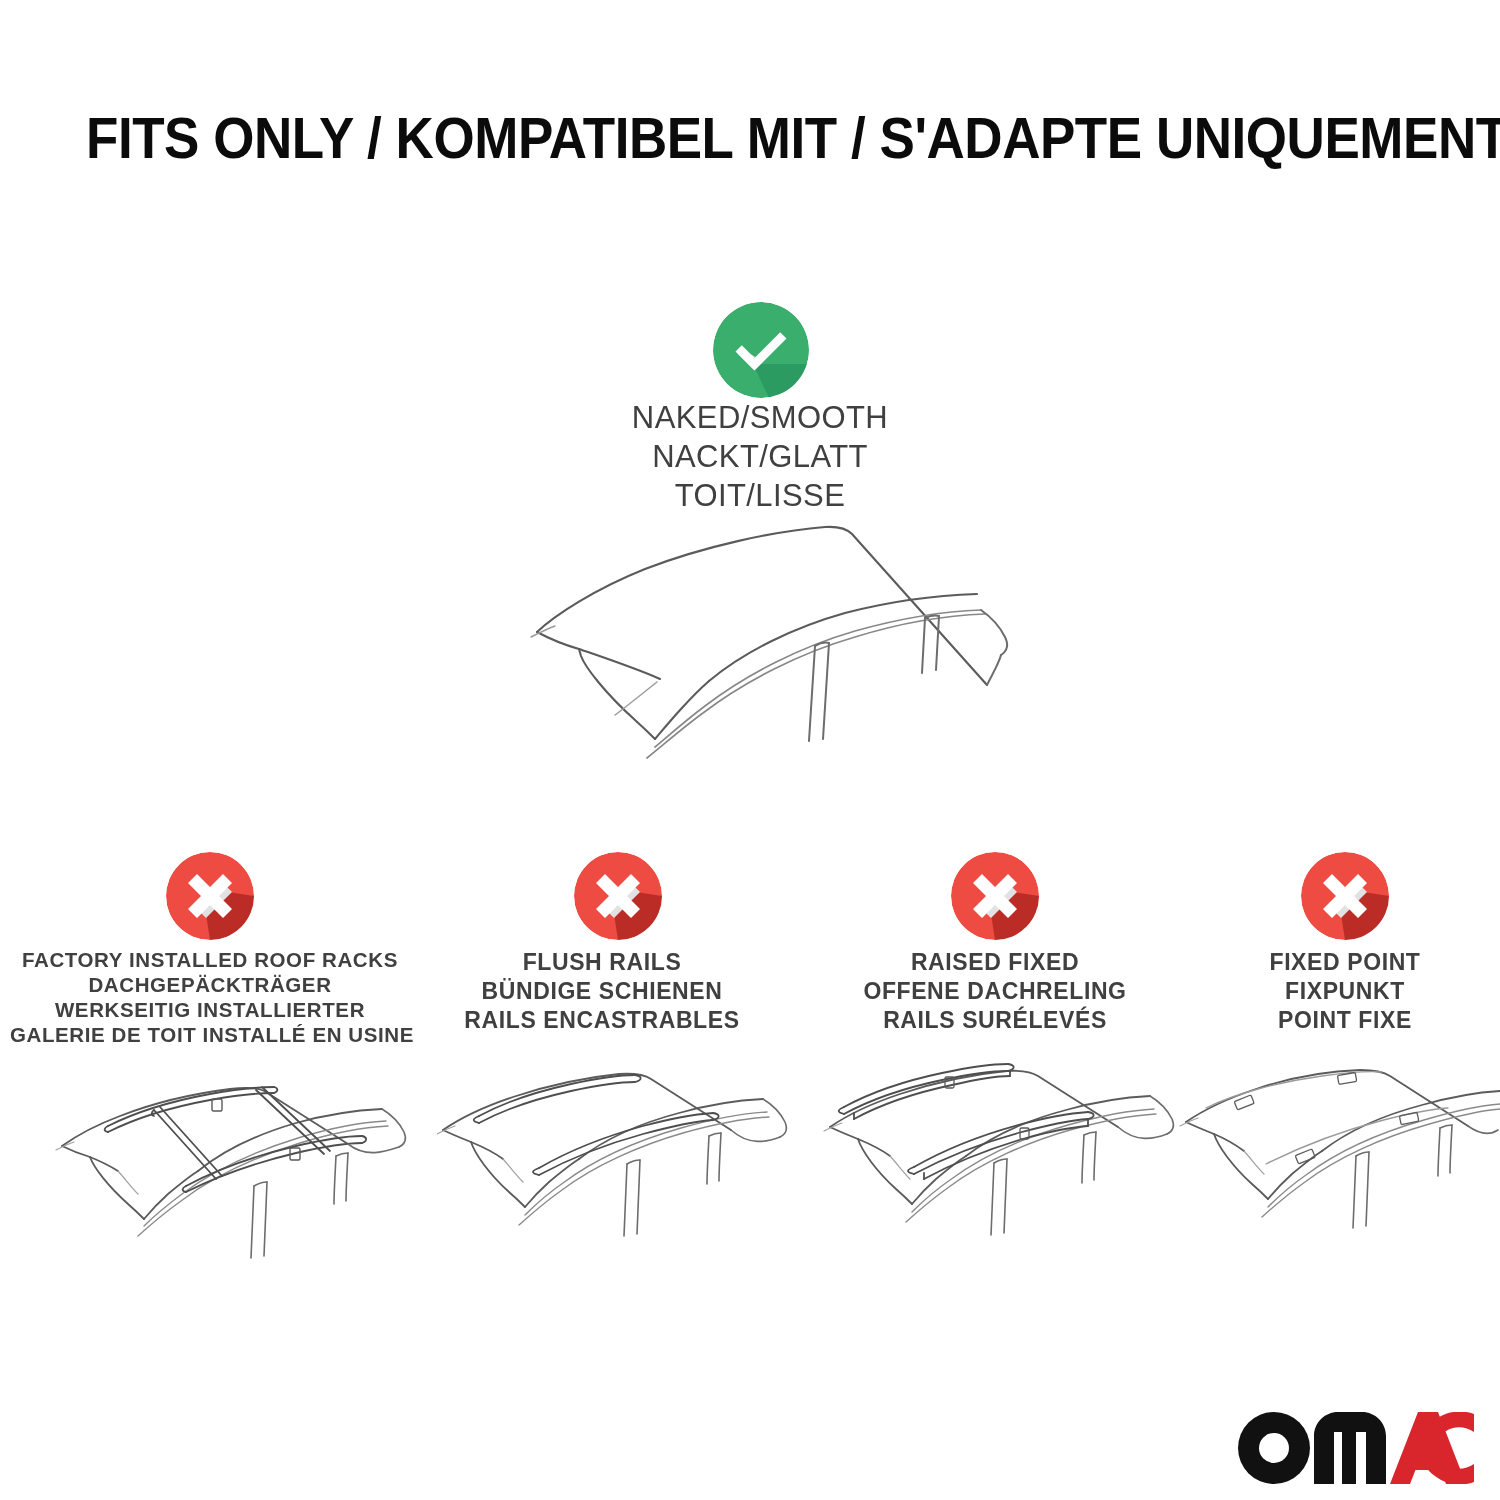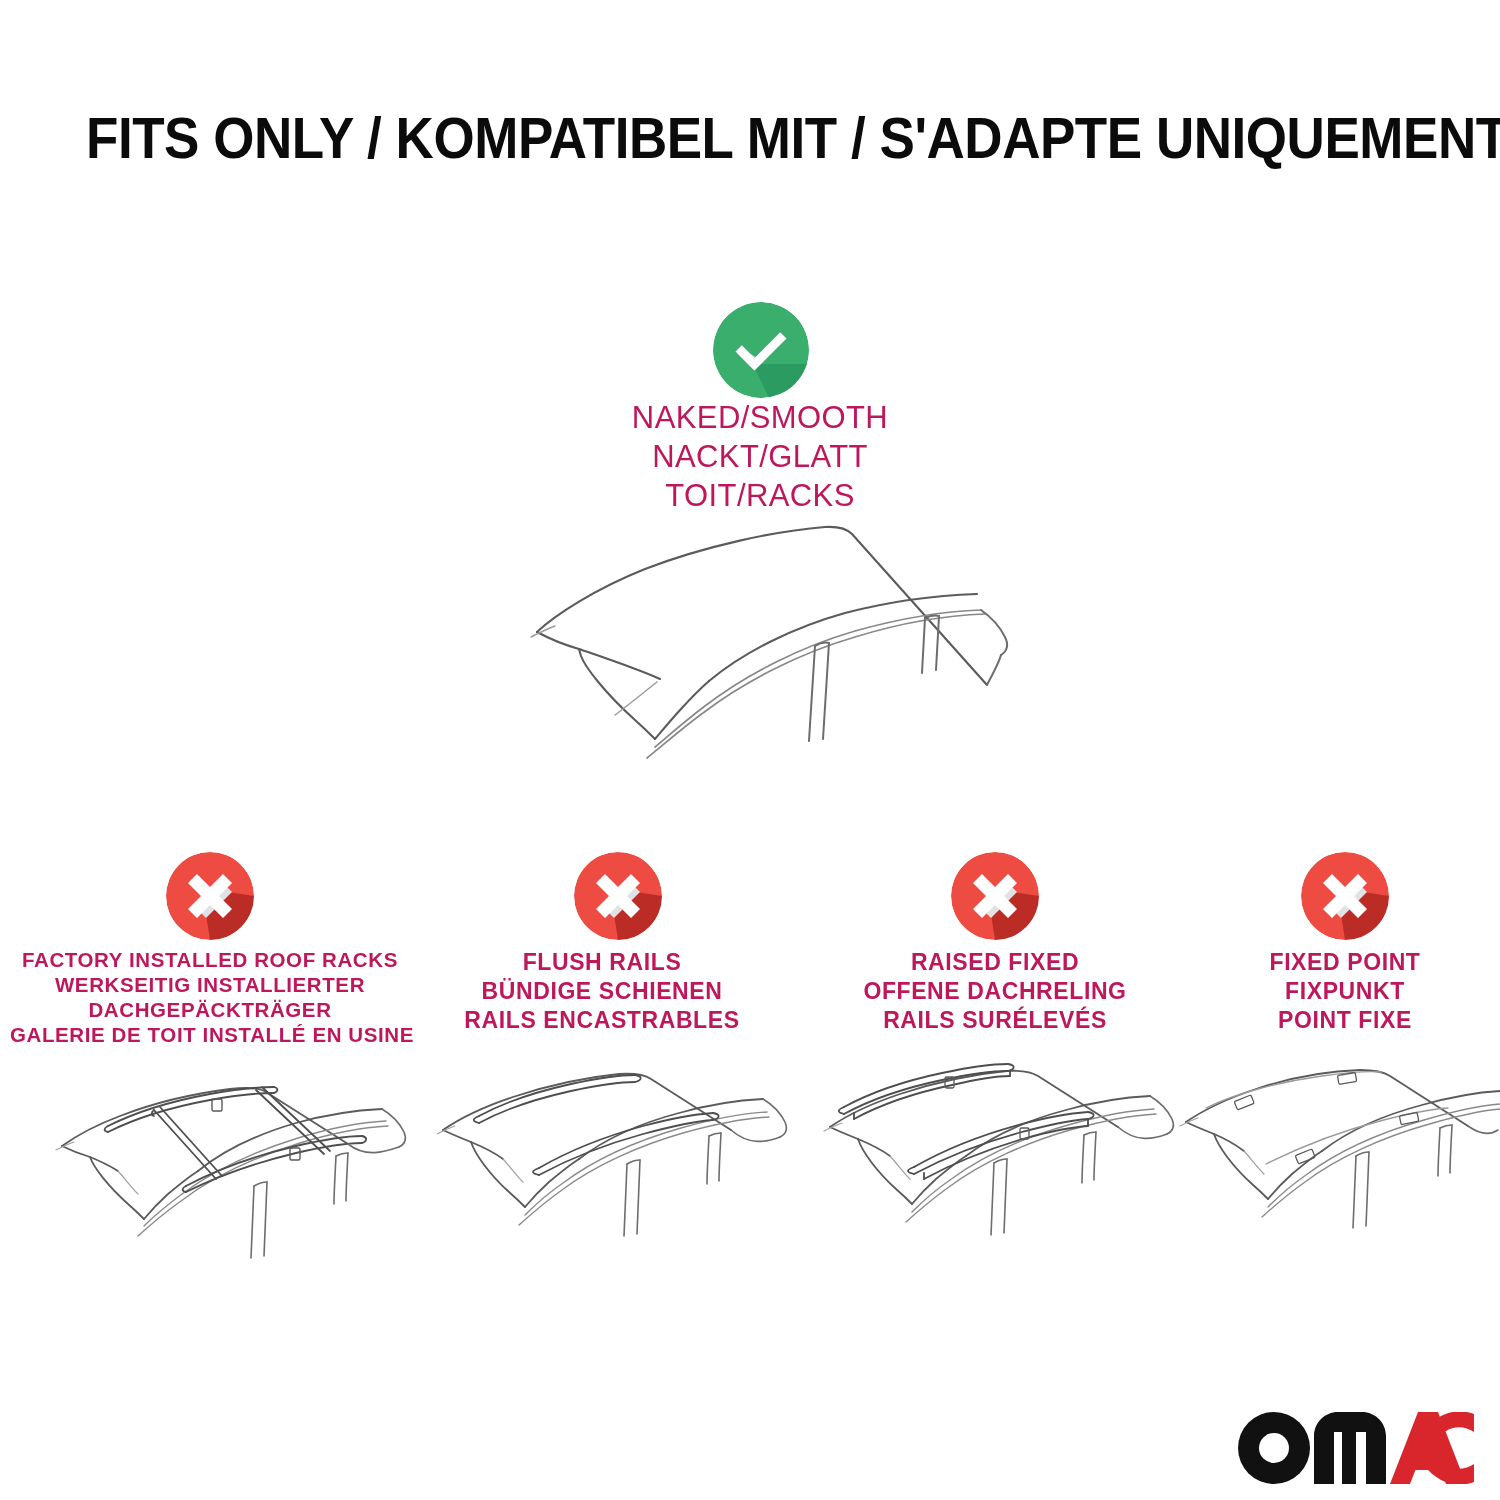--- a/index.html
+++ b/index.html
@@ -38,21 +38,21 @@
     position: absolute;
     border-radius: 50%;
     overflow: hidden;
   }
   .badge svg { position: absolute; left: 0; top: 0; }
 
   
   .caption {
     position: absolute;
     text-align: center;
-    color: #be185d;
+    color: #404040;
     font-weight: 400;
     letter-spacing: 0.6px;
   }
   .caption div { white-space: nowrap; }
 
   #ok-caption {
     left: 500px;
     top: 398px;
     width: 520px;
     font-size: 31px;
@@ -94,21 +94,21 @@
       <circle cx="48" cy="48" r="48" fill="#3aae6c"></circle>
       <path d="M40 62 L96 62 L96 96 L56 96 Z" fill="#1f8c59" opacity="0.55"></path>
       <path d="M28.5 46.5 L24 51 L40.5 67.5 L49 59 Z" fill="#cfd3d6"></path>
       <path d="M22.5 49.5 L28.8 43.2 L41.5 55.9 L67.2 30.2 L73.5 36.5 L41.5 68.5 Z" fill="#ffffff"></path>
     </svg>
   </div>
 
   <div id="ok-caption" class="caption">
     <div>NAKED/SMOOTH</div>
     <div>NACKT/GLATT</div>
-    <div>TOIT/RACKS</div>
+    <div>TOIT/LISSE</div>
   </div>
 
   <div class="drawing" style="left:495px; top:515px; width:540px; height:275px;">
     <svg width="540" height="275" viewBox="0 0 540 275">
       <g fill="none" stroke="#5b5b5b" stroke-width="2.1" stroke-linecap="round" stroke-linejoin="round">
 
         <path d="M42 117 C60 100 100 74 150 54 C210 31 280 16 330 12 C345 11 352 14 357 19
                  L492 170"></path>
         <path d="M42 117 C55 124 70 130 84 134"></path>
         <path d="M84 134 C110 143 140 153 165 164"></path>
@@ -150,22 +150,22 @@
       <circle cx="44" cy="44" r="44" fill="#ee4b42"></circle>
       <path d="M36 36 L88 44 L88 88 L44 88 Z" fill="#9c1a15" opacity="0.62"></path>
       <path d="M44 44 L57 31 L66 40 L53 53 Z" fill="#e0e2e4"></path>
       <path d="M44 44 L31 57 L40 66 L53 53 Z" fill="#e0e2e4"></path>
       <path d="M31 22 L22 31 L35 44 L22 57 L31 66 L44 53 L57 66 L66 57 L53 44 L66 31 L57 22 L44 35 Z" fill="#ffffff"></path>
     </svg>
   </div>
 
   <div class="caption no-caption small" style="left:10px; top:947px; width:400px;">
     <div>FACTORY INSTALLED ROOF RACKS</div>
+    <div>DACHGEPÄCKTRÄGER</div>
     <div>WERKSEITIG INSTALLIERTER</div>
-    <div>DACHGEPÄCKTRÄGER</div>
     <div>GALERIE DE TOIT INSTALLÉ EN USINE</div>
   </div>
 
   <div class="drawing" style="left:48px; top:1068px; width:385px; height:215px;">
     <svg width="385" height="215" viewBox="0 0 385 215">
       <g fill="none" stroke="#5b5b5b" stroke-width="1.8" stroke-linecap="round" stroke-linejoin="round">
         <path d="M14 78 C28 68 48 57 72 48 C108 34 150 25 182 21"></path>
         <path d="M182 21 C200 19 212 20 218 24 L300 76"></path>
         <path d="M14 78 C22 82 32 86 42 89"></path>
         <path d="M42 89 C52 93 62 98 70 103"></path>

